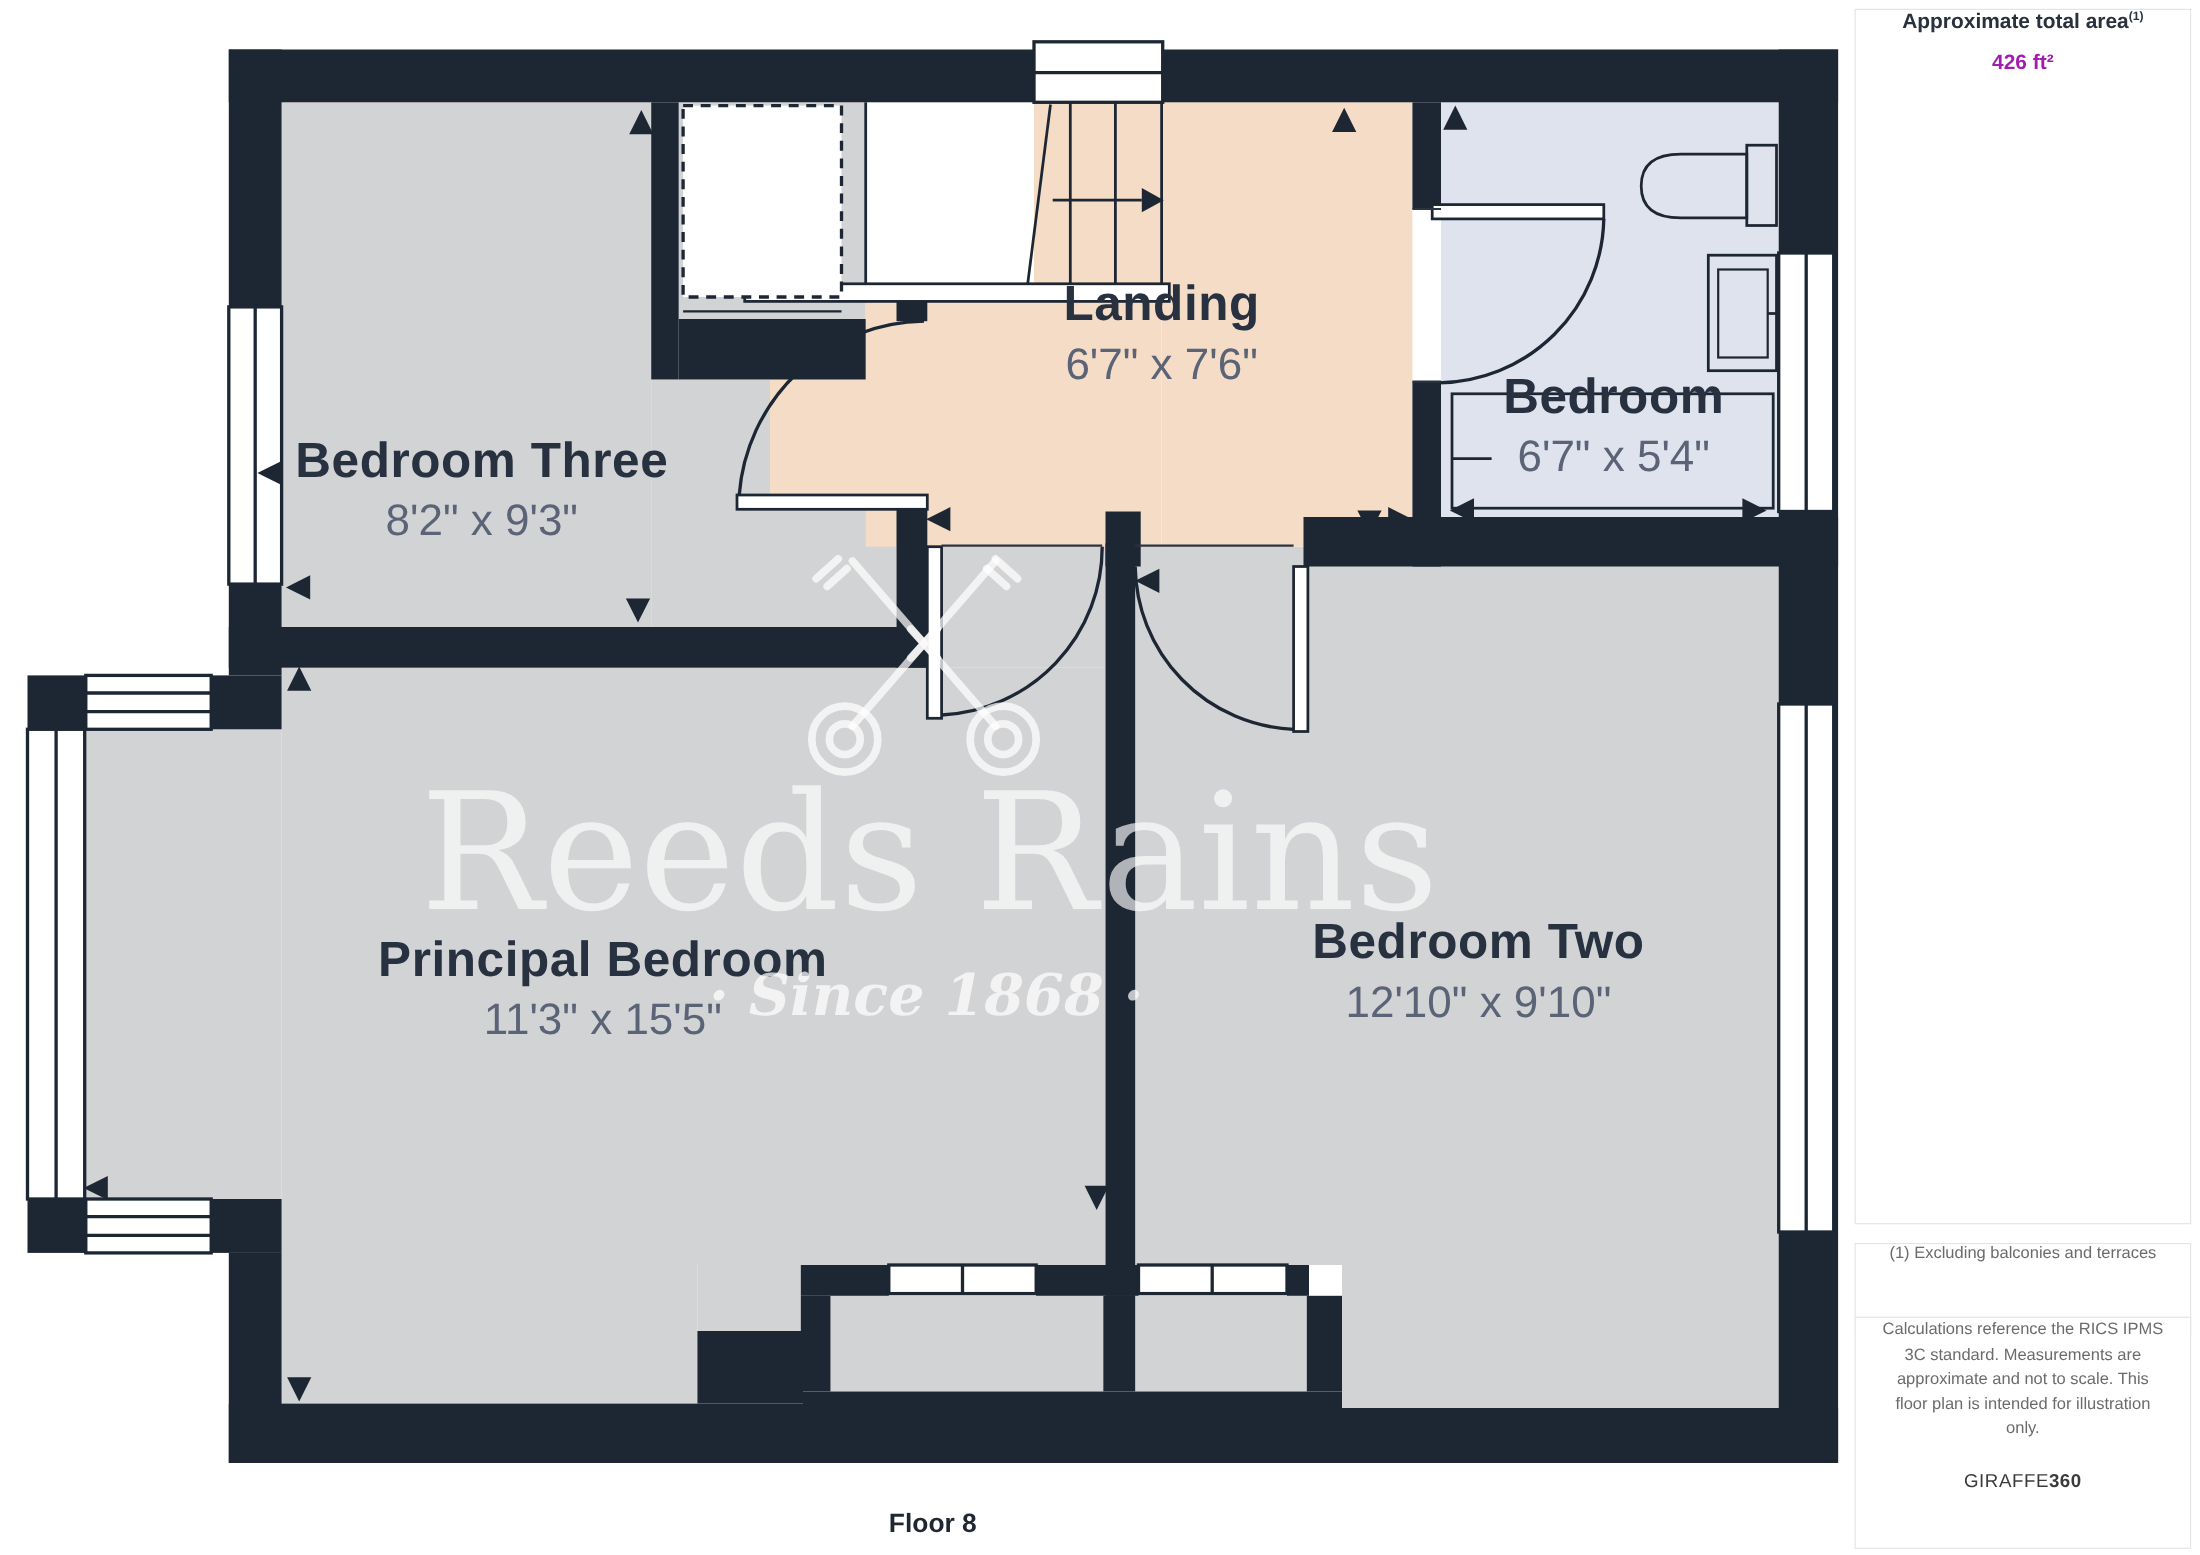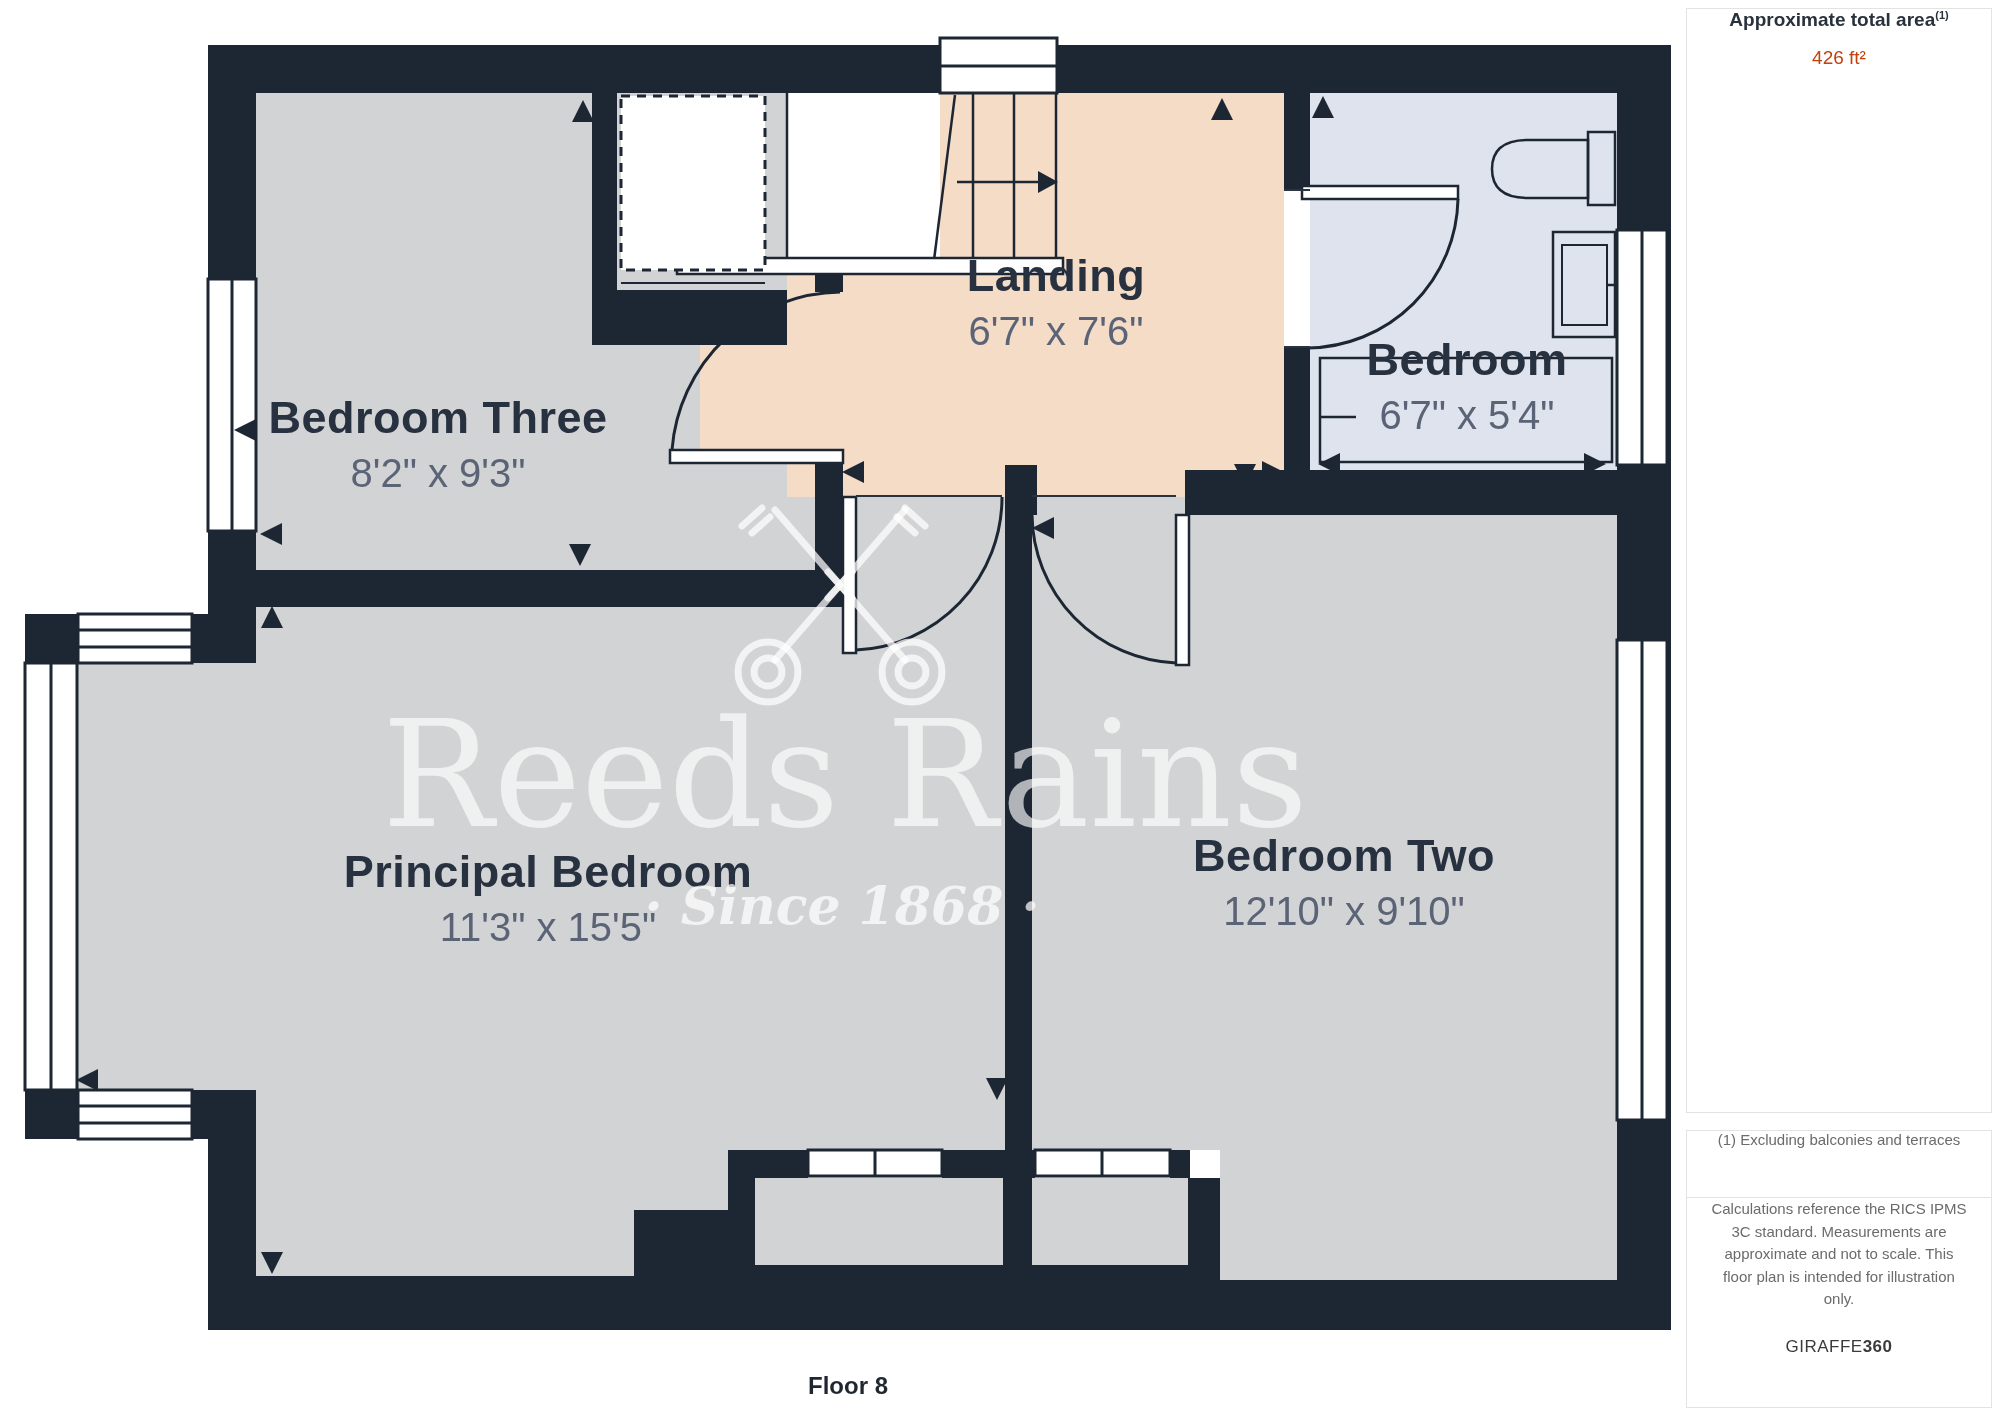--- a/index.html
+++ b/index.html
@@ -19,21 +19,21 @@
                   font-family:"DejaVu Serif","Liberation Serif",serif;font-style:italic;font-weight:700;
                   font-size:52px;color:rgba(255,255,255,0.72);white-space:nowrap;pointer-events:none;}
   .sidebar-box{position:absolute;left:1686px;width:306px;background:#ffffff;
                border:1px solid #e3e3e3;box-sizing:border-box;
                display:flex;flex-direction:column;align-items:center;justify-content:flex-start;}
   .sb-area{top:8px;height:1105px;}
   .sb-footnote{top:1130px;height:84px;}
   .sb-disclaimer{top:1197px;height:211px;}
   .sb-title{font-size:19px;font-weight:700;color:#29313d;}
   .sb-title sup{font-size:11px;font-weight:700;}
-  .sb-value{font-size:19px;color:#c2410c;margin-top:16px;}
+  .sb-value{font-size:19px;color:#a21caf;margin-top:16px;font-weight:bold;}
   .sb-note{font-size:15px;color:#6b6b6b;text-align:center;padding:0 18px;}
   .sb-par{font-size:15px;color:#6b6b6b;text-align:center;line-height:1.5;width:262px;}
   .sb-brand{margin-top:26px;font-size:17px;color:#3b3b3b;letter-spacing:0.5px;}
   .sb-brand .b360{font-weight:700;}
 </style>
 </head>
 <body>
 
 <div class="page">
 

